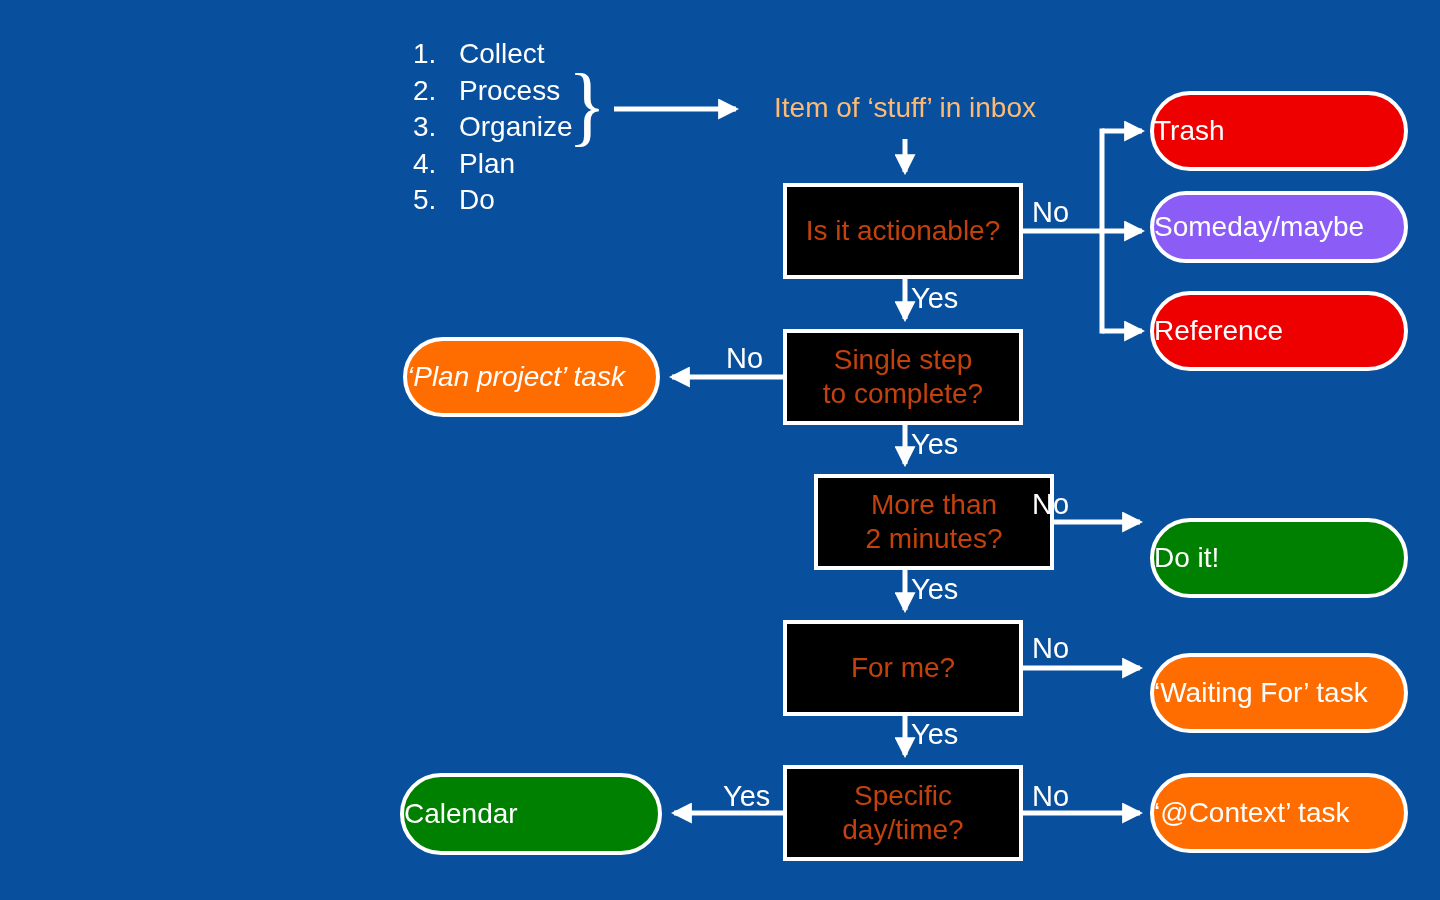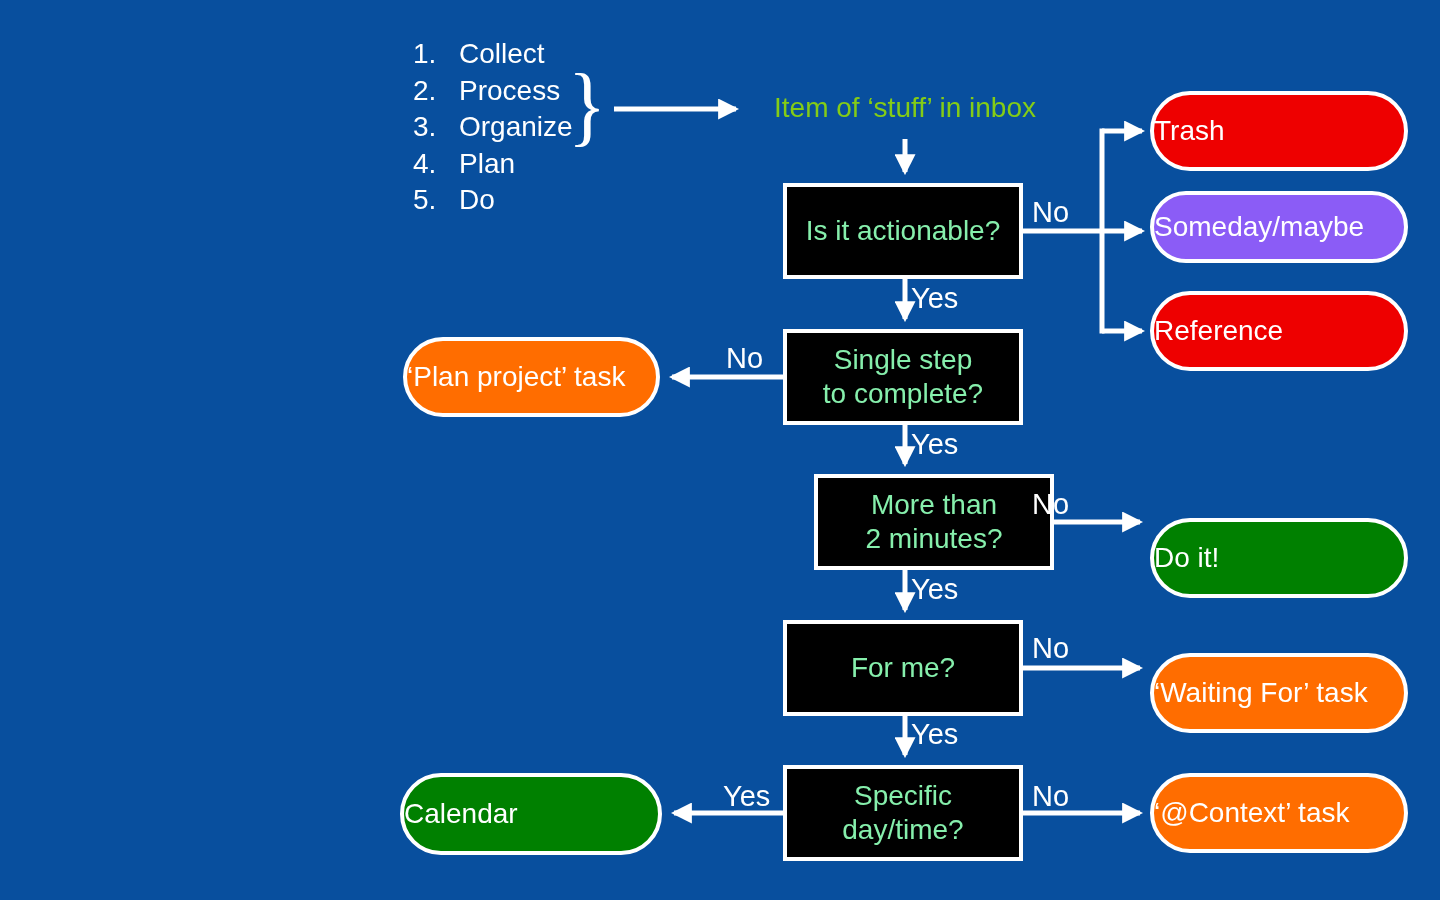--- a/index.html
+++ b/index.html
@@ -15,26 +15,26 @@
   
   .process-list{left:413px;top:36px;color:#fff;font-size:28px;line-height:36.5px;}
   .pl-row{display:flex;}
   .pl-num{width:46px;}
   .pl-label{white-space:nowrap;}
 
   .brace{left:566px;top:62px;color:#fff;font-size:88px;line-height:88px;
          font-family:"Liberation Serif",serif;font-weight:400;transform:scaleX(0.9);}
 
   .inbox-label{left:700px;top:92px;width:410px;text-align:center;
-               color:#84cc16;font-size:28px;white-space:nowrap;}
+               color:#fdba74;font-size:28px;white-space:nowrap;}
 
   
   .decision{
     width:232px;height:88px;background:#000;border:4px solid #fff;
-    color:#86efac;font-size:28px;line-height:34px;text-align:center;
+    color:#c2410c;font-size:28px;line-height:34px;text-align:center;
     display:flex;align-items:center;justify-content:center;flex-direction:column;
   }
   .decision span{display:block;white-space:nowrap;}
 
   
   .pill{
     border:4px solid #fff;border-radius:46px;color:#fff;font-size:28px;
     display:flex;align-items:center;justify-content:flex-start;white-space:nowrap;
     box-sizing:border-box;
   }
@@ -141,21 +141,21 @@
   <div class="abs pill" style="left: 1150px; top: 482px; width: 258px; height: 80px; background: rgb(0, 128, 0); margin-top: 36px;">
     <span>Do it!</span>
   </div>
   <div class="abs pill" style="left: 1150px; top: 628px; width: 258px; height: 80px; background: rgb(255, 109, 0); margin-top: 25px;">
     <span>‘Waiting For’ task</span>
   </div>
   <div class="abs pill" style="left: 1150px; top: 773px; width: 258px; height: 80px; background: rgb(255, 109, 0);">
     <span>‘@Context’ task</span>
   </div>
 
-  <div class="abs pill" style="left: 403px; top: 337px; width: 257px; height: 80px; background: rgb(255, 109, 0);">
+  <div class="abs pill" style="left: 403px; top: 337px; width: 257px; height: 80px; background: rgb(255, 109, 0); font-style: italic;">
     <span>‘Plan project’ task</span>
   </div>
   <div class="abs pill" style="left: 400px; top: 773px; width: 262px; height: 82px; background: rgb(0, 128, 0);">
     <span>Calendar</span>
   </div>
 
   <div class="abs edge-label" style="left:1032px;top:196px;">No</div>
   <div class="abs edge-label" style="left:911px;top:282px;">Yes</div>
   <div class="abs edge-label" style="left:726px;top:342px;">No</div>
   <div class="abs edge-label" style="left:911px;top:428px;">Yes</div>

